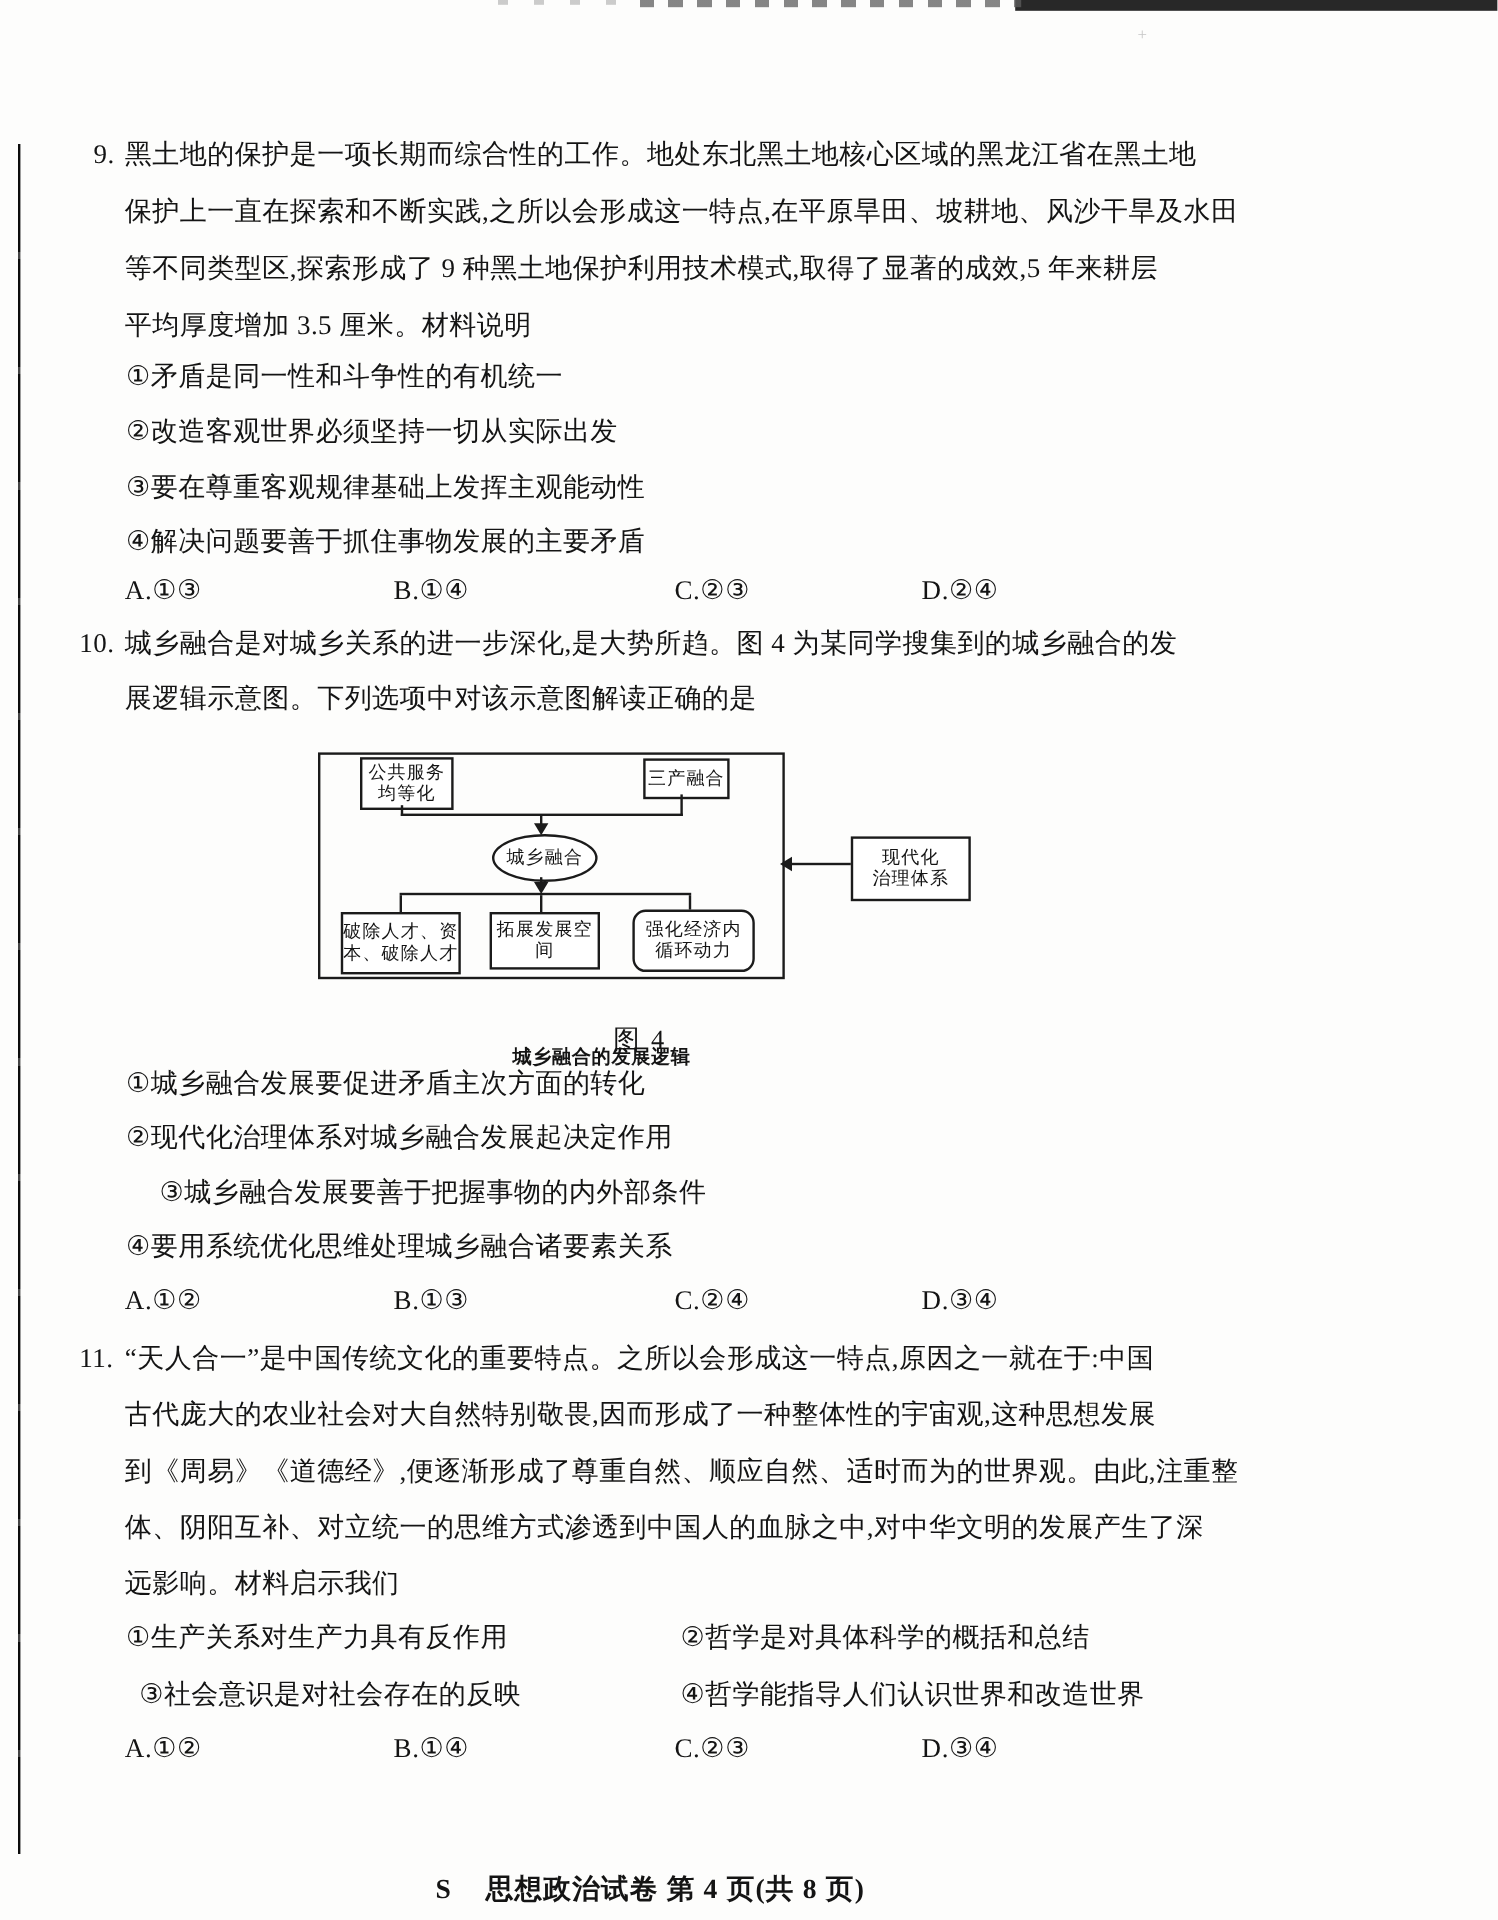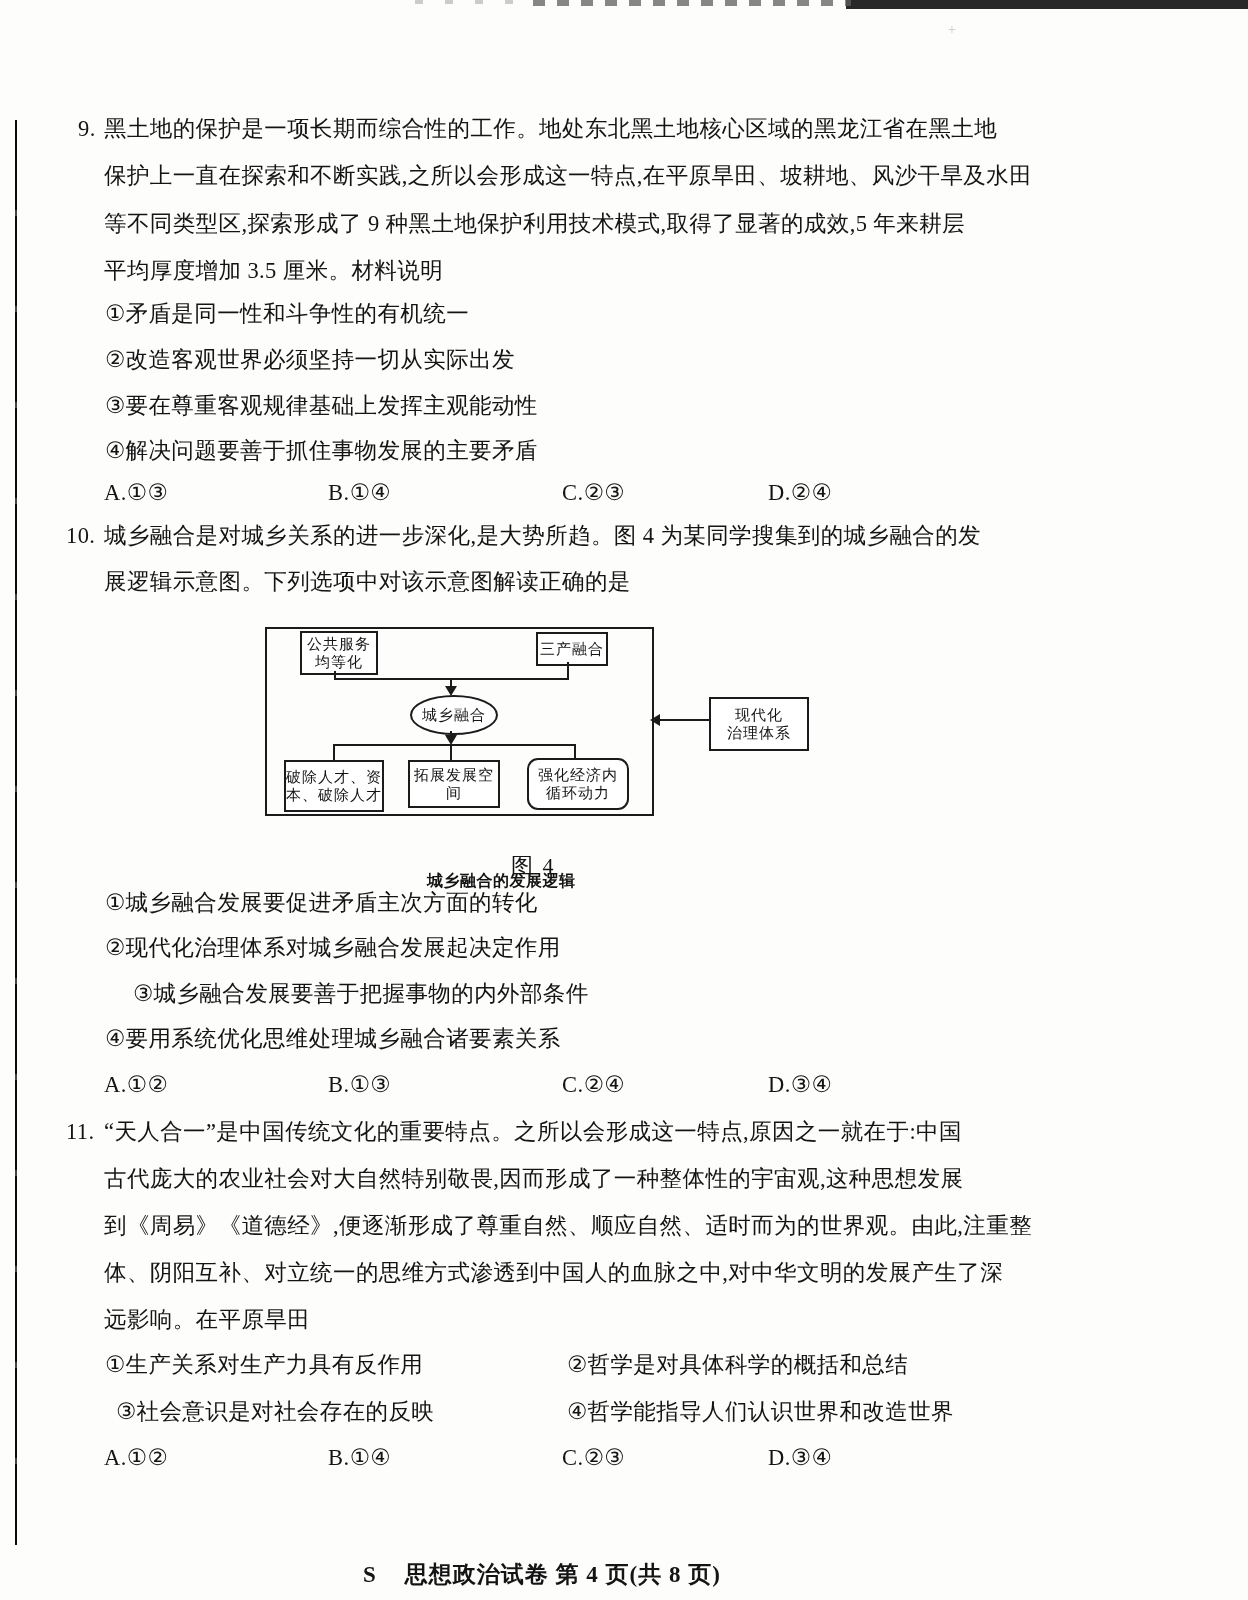--- a/index.html
+++ b/index.html
@@ -124,21 +124,21 @@
     <span class="opt" style="left:562px;">C.②④</span>
     <span class="opt" style="left:768px;">D.③④</span>
   </div>
 </section>
 
 <section>
   <div class="t" style="left:66px;top:1118px;"><span class="qn qn10">11.</span><span>“天人合一”是中国传统文化的重要特点。之所以会形成这一特点,原因之一就在于:中国</span></div>
   <div class="t" style="left:104px;top:1165px;">古代庞大的农业社会对大自然特别敬畏,因而形成了一种整体性的宇宙观,这种思想发展</div>
   <div class="t" style="left:104px;top:1212px;">到《周易》《道德经》,便逐渐形成了尊重自然、顺应自然、适时而为的世界观。由此,注重整</div>
   <div class="t" style="left:104px;top:1259px;">体、阴阳互补、对立统一的思维方式渗透到中国人的血脉之中,对中华文明的发展产生了深</div>
-  <div class="t" style="left:104px;top:1306px;">远影响。在平原旱田</div>
+  <div class="t" style="left:104px;top:1306px;">远影响。材料启示我们</div>
 
   <div class="t" style="left:105px;top:1351px;">①生产关系对生产力具有反作用</div>
   <div class="t" style="left:567px;top:1351px;">②哲学是对具体科学的概括和总结</div>
   <div class="t" style="left:105px;top:1398px;margin-left:11px;">③社会意识是对社会存在的反映</div>
   <div class="t" style="left:567px;top:1398px;">④哲学能指导人们认识世界和改造世界</div>
 
   <div class="optrow" style="top:1444px;">
     <span class="opt" style="left:104px;">A.①②</span>
     <span class="opt" style="left:328px;">B.①④</span>
     <span class="opt" style="left:562px;">C.②③</span>

